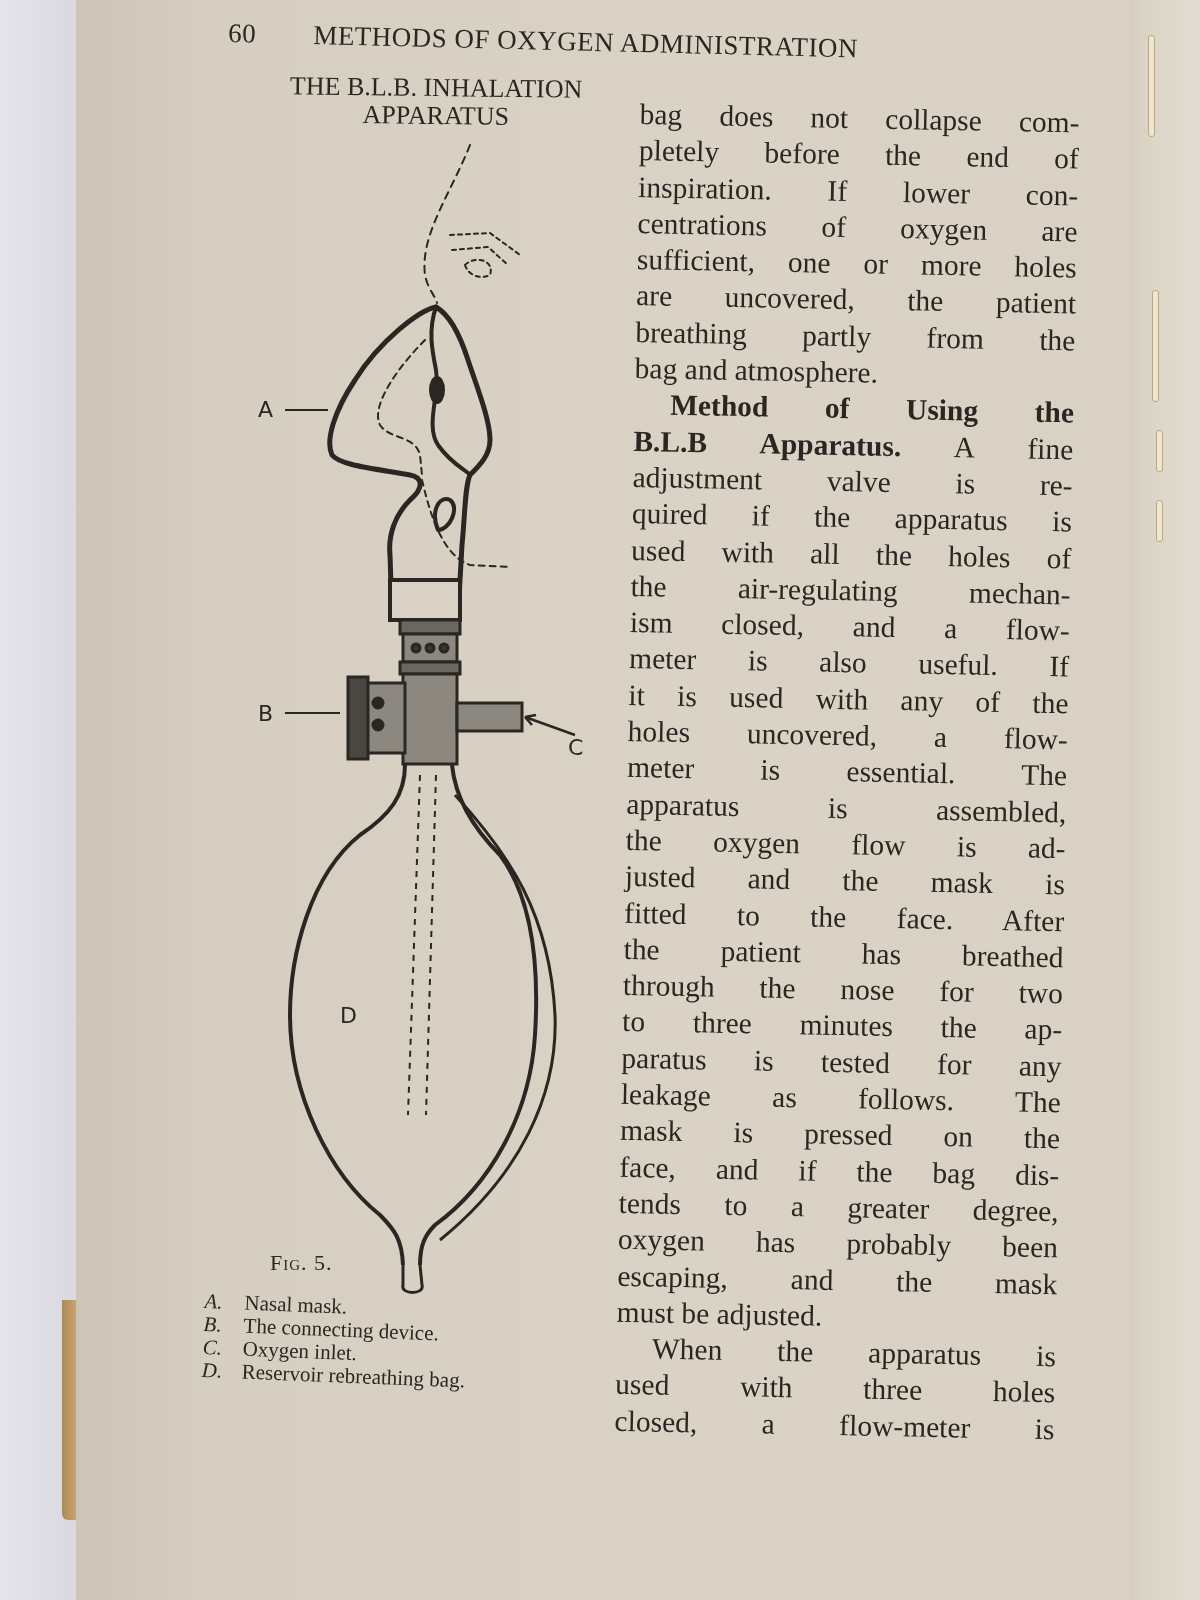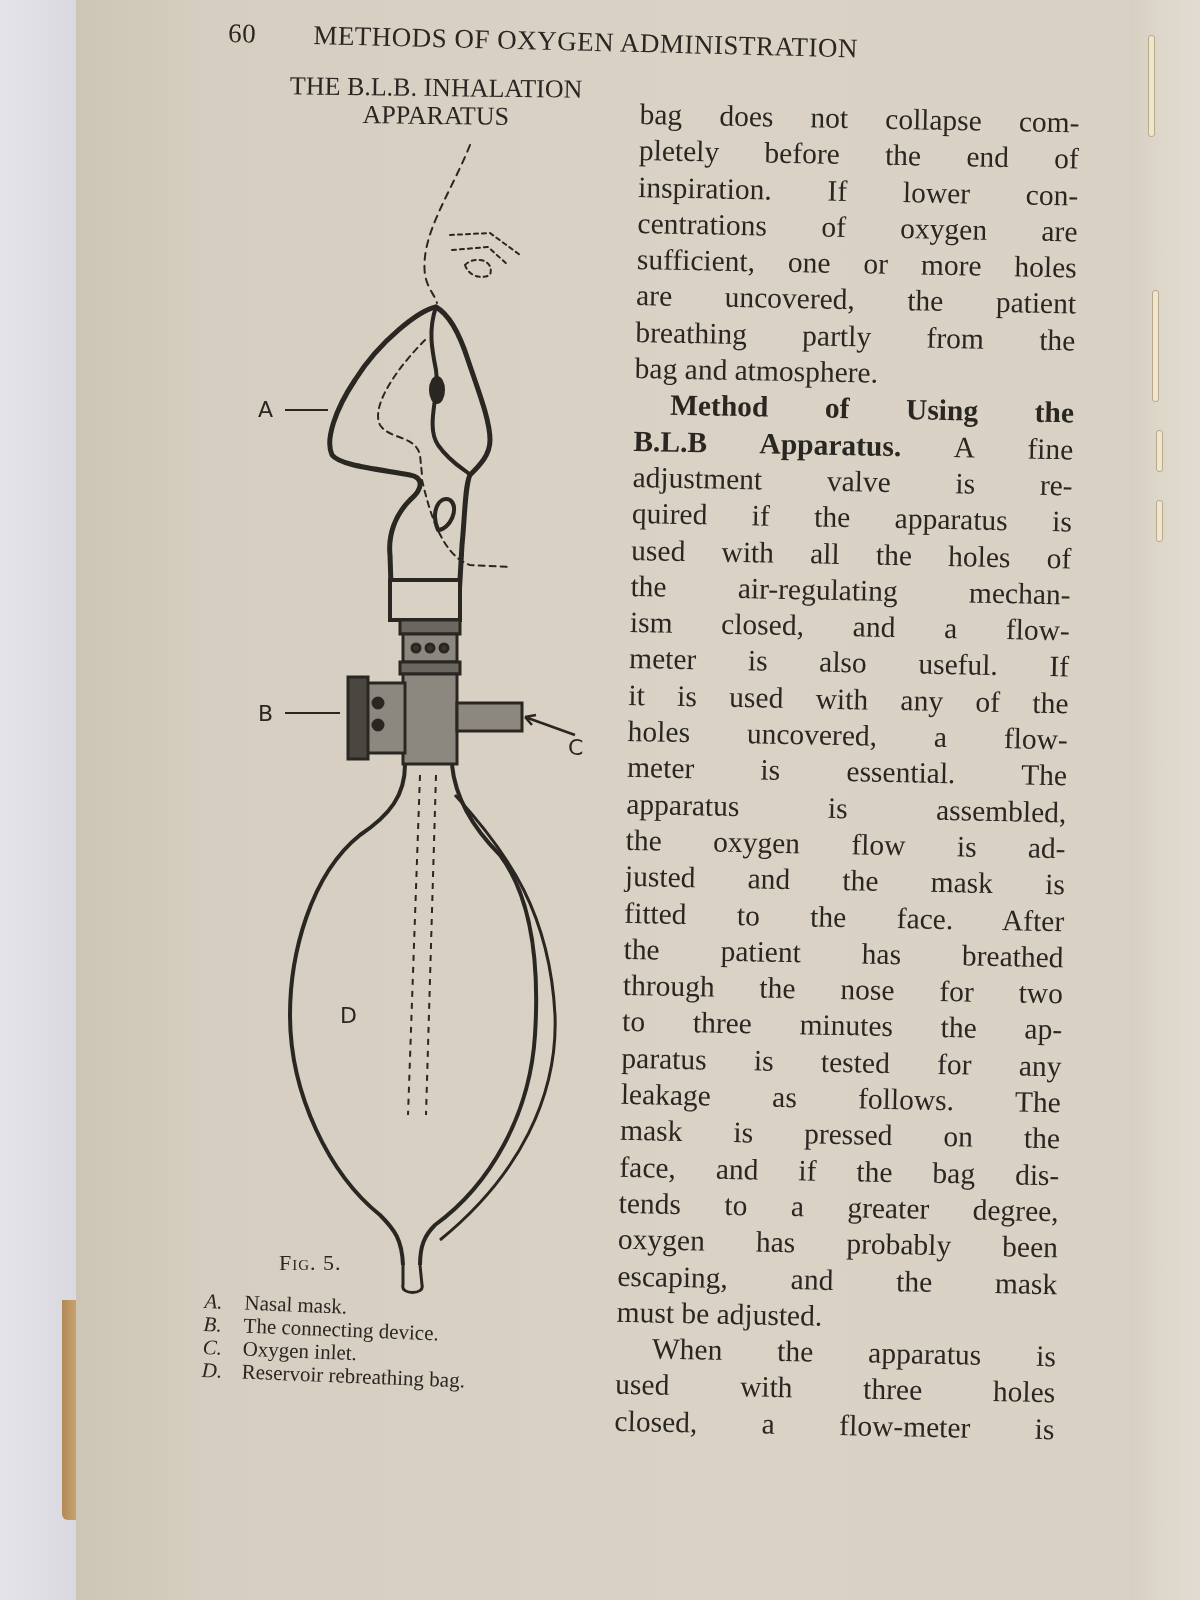--- a/index.html
+++ b/index.html
@@ -37,21 +37,21 @@
   }
   .running-head .pageno { display: inline-block; width: 78px; }
   .fig-title {
     position: absolute; left: 236px; top: 74px; width: 400px;
     text-align: center; font-size: 26px; line-height: 28px; transform: rotate(0.7deg);
   }
   .figure {
     position: absolute; left: 240px; top: 135px; width: 360px; height: 1160px;
   }
   .fig-caption {
-    position: absolute; left: 279px; top: 1250px; font-size: 22px;
+    position: absolute; left: 270px; top: 1250px; font-size: 22px;
     font-variant: small-caps; letter-spacing: 1px;
   }
   .legend {
     position: absolute; left: 205px; top: 1290px; width: 420px;
     font-size: 21px; line-height: 23px; transform: rotate(2.3deg); transform-origin: left top;
   }
   .legend .row { white-space: nowrap; }
   .legend .key { font-style: italic; display: inline-block; width: 40px; }
   .body-text {
     position: absolute; left: 640px; top: 96px; width: 440px;

